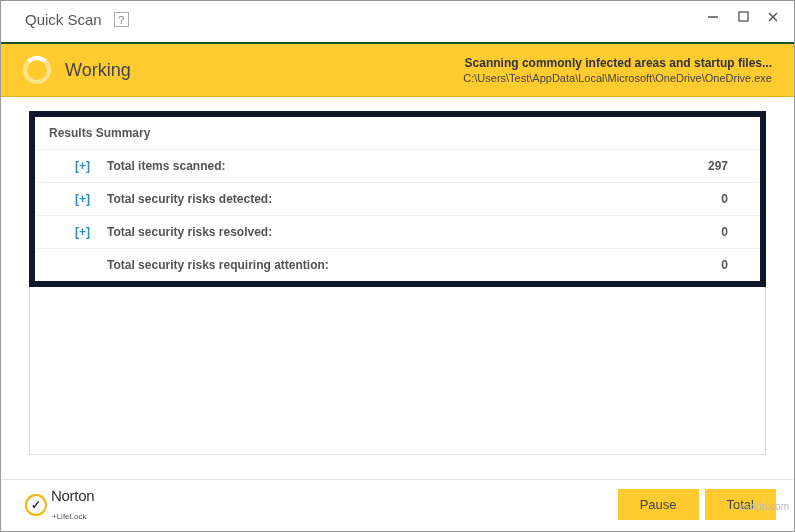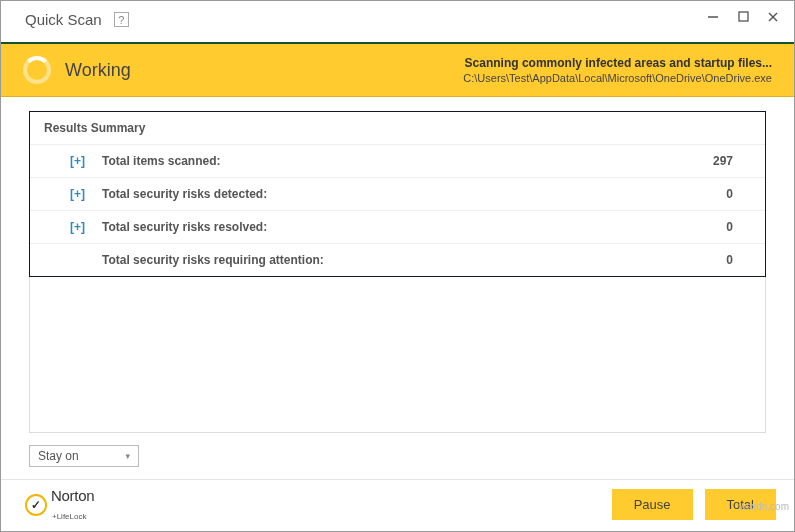--- a/index.html
+++ b/index.html
@@ -17,21 +17,21 @@
     .status-banner { background: #ffcb2f; display: flex; align-items: center; justify-content: space-between; padding: 12px 22px; border-top: 2px solid #14532d; border-bottom: 1px solid #e0b020;}
     .status-left { display: flex; align-items: center; gap: 14px; }
     .spinner-circle { width: 28px; height: 28px; border: 4px solid rgba(255,255,255,0.45); border-top: 4px solid #fff; border-radius: 50%; }
     .status-label { font-size: 18px; color: #444; font-weight: 400; }
     .status-right { text-align: right; }
     .status-title { font-size: 12px; font-weight: 700; color: #333; }
     .status-path { font-size: 11px; color: #444; margin-top: 2px; }
     
     
     .content { flex: 1; padding: 14px 28px 0 28px; display: flex; flex-direction: column; }
-    .results-box { border: 1px solid #0f172a; background: #fff; flex-shrink: 0; }
+    .results-box { border: 6px solid #0f172a; background: #fff; flex-shrink: 0; }
     .results-header { font-size: 12px; font-weight: 700; color: #555; padding: 9px 14px; border-bottom: 1px solid #eee;}
     .result-row { display: flex; align-items: center; padding: 9px 14px 9px 40px; border-bottom: 1px solid #eee; font-size: 12px; color: #444; }
     .result-row:last-child { border-bottom: none; }
     .expand-toggle { color: #2b8cc4; font-weight: 700; margin-right: 12px; cursor: pointer; font-size: 12px; min-width: 20px; }
     .no-toggle { min-width: 32px; }
     .result-label { flex: 1; font-weight: 700; color: #555;}
     .result-value { font-weight: 700; color: #555; padding-right: 18px;}
     .empty-space { flex: 1; border: 1px solid #ddd; border-top: none; min-height: 80px;}
     
     
@@ -39,21 +39,21 @@
     .dropdown { border: 1px solid #bbb; padding: 3px 30px 3px 8px; font-size: 12px; color: #555; position: relative; background: #fff; cursor: pointer; display: inline-flex; align-items: center; min-width: 110px;}
     .dropdown::after { content: "▾"; position: absolute; right: 8px; color: #888; font-size: 9px;}
     
     
     .footer { display: flex; align-items: center; justify-content: space-between; padding: 8px 18px 10px 24px; border-top: 1px solid #e5e5e5; }
     .logo { display: flex; align-items: center; gap: 4px; }
     .logo-check { width: 22px; height: 22px; border: 2.5px solid #f5b400; border-radius: 50%; display: inline-flex; align-items: center; justify-content: center; color: #333; font-size: 12px; font-weight: bold;}
     .logo-text { display: flex; flex-direction: column; line-height: 1;}
     .logo-name { font-size: 15px; font-weight: 400; color: #333; letter-spacing: -0.3px;}
     .logo-sub { font-size: 8px; color: #555; margin-top: 10px; margin-left: 1px;}
-    .action-buttons { display: flex; gap: 12px; }
+    .action-buttons { display: flex; gap: 6px; }
     .action-btn { background: #ffcb2f; border: none; padding: 8px 22px; font-size: 13px; color: #444; cursor: pointer; }
     .watermark { position: absolute; bottom: 20px; right: 6px; font-size: 10px; color: #bbb; }
   </style>
 </head>
 <body>
 
 <div class="titlebar">
   <div class="titlebar-left">
     <span class="title-text">Quick Scan</span>
     <span class="help-box">?</span>
@@ -110,23 +110,20 @@
     </div>
     <div class="result-row">
       <span class="no-toggle"></span>
       <span class="result-label">Total security risks requiring attention:</span>
       <span class="result-value">0</span>
     </div>
   </div>
   <div class="empty-space"></div>
 
   <div class="completion-row">
-    <span class="dropdown">
-      <span>Stay on</span>
-    </span>
   </div>
 </div>
 
 <div class="footer">
   <div class="logo">
     <span class="logo-check">✓</span>
     <span class="logo-text">
       <span class="logo-name">Norton</span>
       <span class="logo-sub">+LifeLock</span>
     </span>

